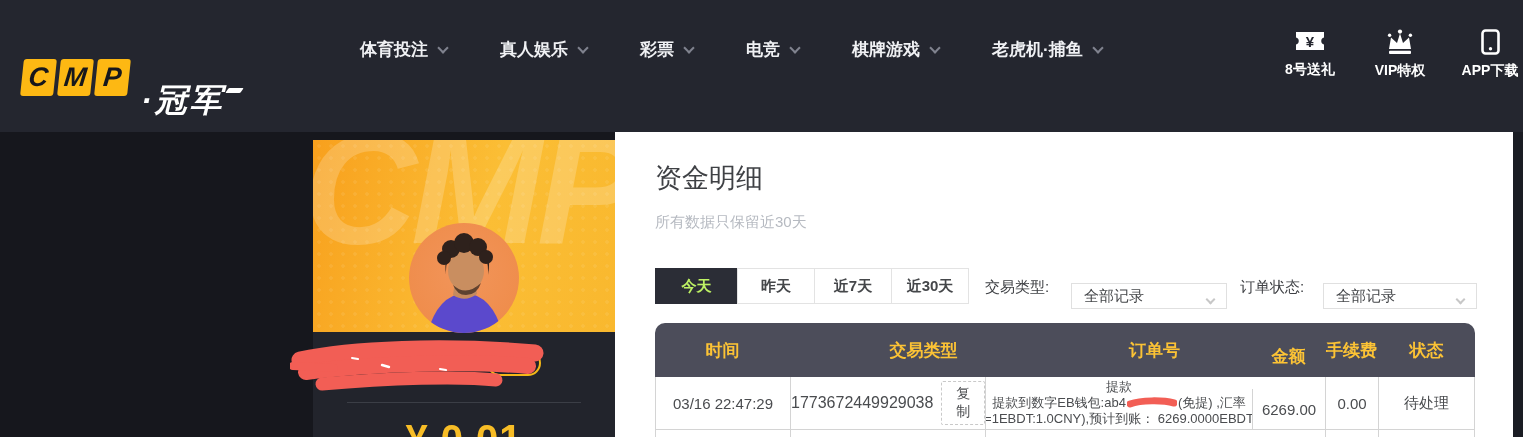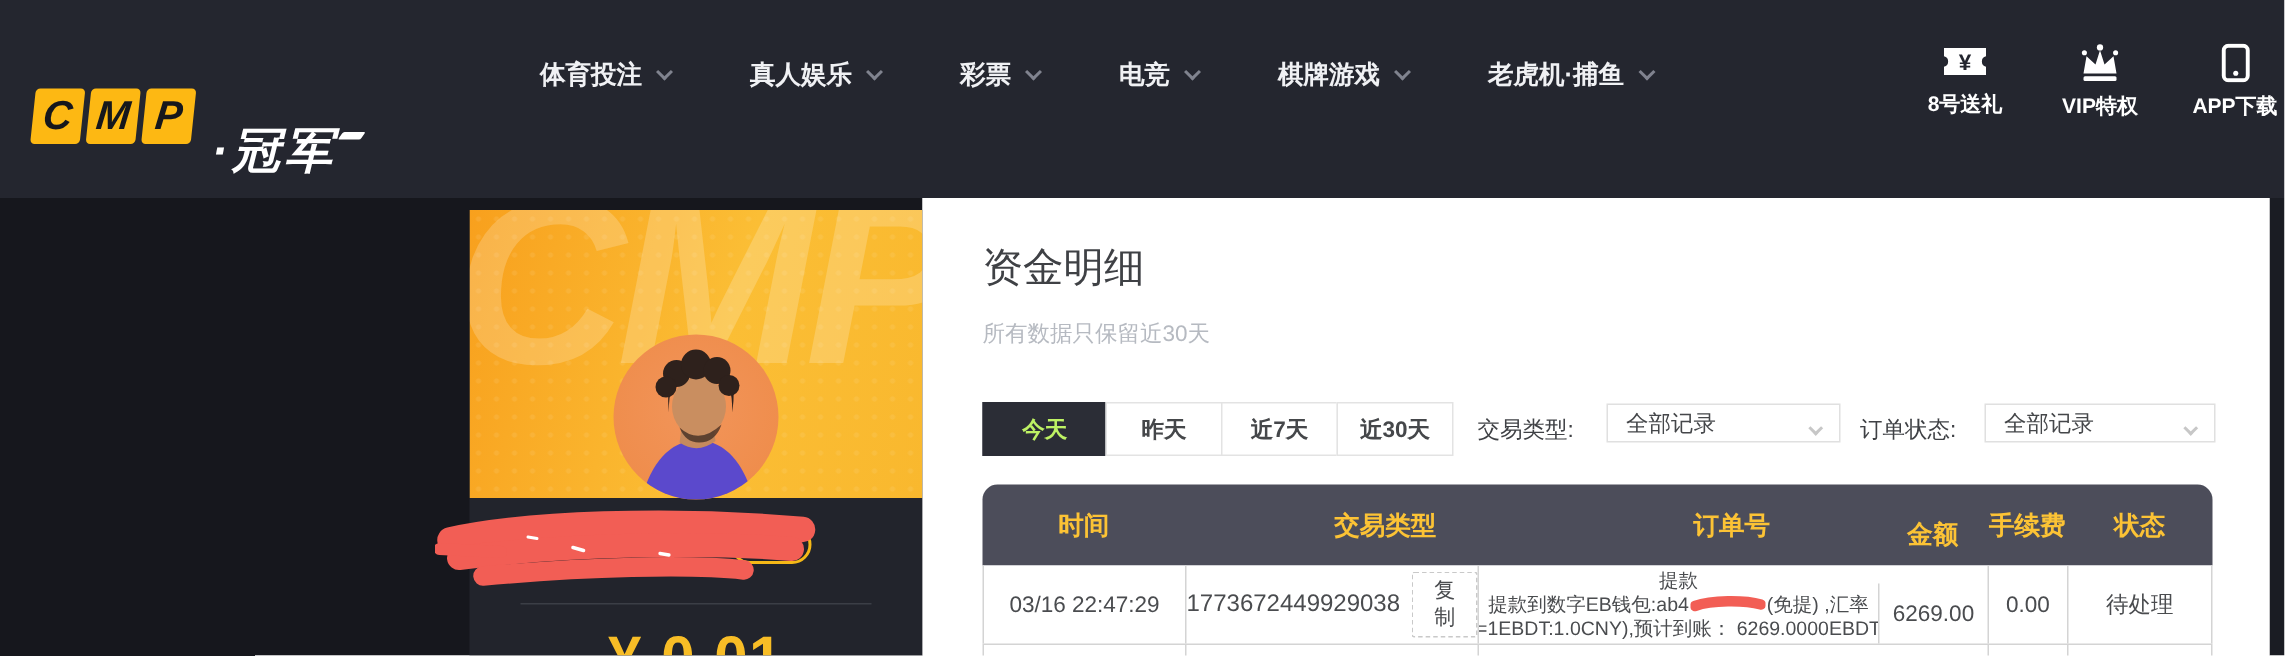--- a/index.html
+++ b/index.html
@@ -54,21 +54,21 @@
   .page-title { position:absolute; left:40px; top:28px; font-size:27px; color:#3f4145; }
   .page-subtitle { position:absolute; left:40px; top:81px; font-size:15px; color:#b6bac1; }
 
   .controls { position:absolute; left:40px; top:136px; width:860px; height:37px; }
   .tabs { position:absolute; left:0; top:0; display:flex; }
   .tab { width:78px; height:36px; border:1px solid #e3e3e3; background:#fff; color:#45474a; font-size:15px;
     display:flex; align-items:center; justify-content:center; cursor:pointer; }
   .tab + .tab { margin-left:-1px;font-weight:bold; }
   .tab.active { width:83px; background:#2b2d36; border-color:#2b2d36; color:#bef264; font-weight:bold; }
   .filter-label { position:absolute; top:0; line-height:37px; font-size:15px; color:#3f4145; white-space:nowrap; }
-  .select { position:absolute; top:1px; height:26px; border:1px solid #e0e0e0; background:#fff; color:#45474a;
+  .select { position:absolute; top:15px; height:26px; border:1px solid #e0e0e0; background:#fff; color:#45474a;
     font-size:15px; display:flex; align-items:center; padding-left:12px; cursor:pointer; }
   .sel-chev { position:absolute; right:12px; top:12px; width:7px; height:7px;
     border-right:2px solid #c7c7c7; border-bottom:2px solid #c7c7c7; transform:rotate(45deg); }
   #flt-label-type { left:330px; }
   #flt-sel-type { left:416px; width:156px; }
   #flt-label-status { left:585px; }
   #flt-sel-status { left:668px; width:154px; }
 
   
   .table { position:absolute; left:40px; top:191px; width:820px; }

